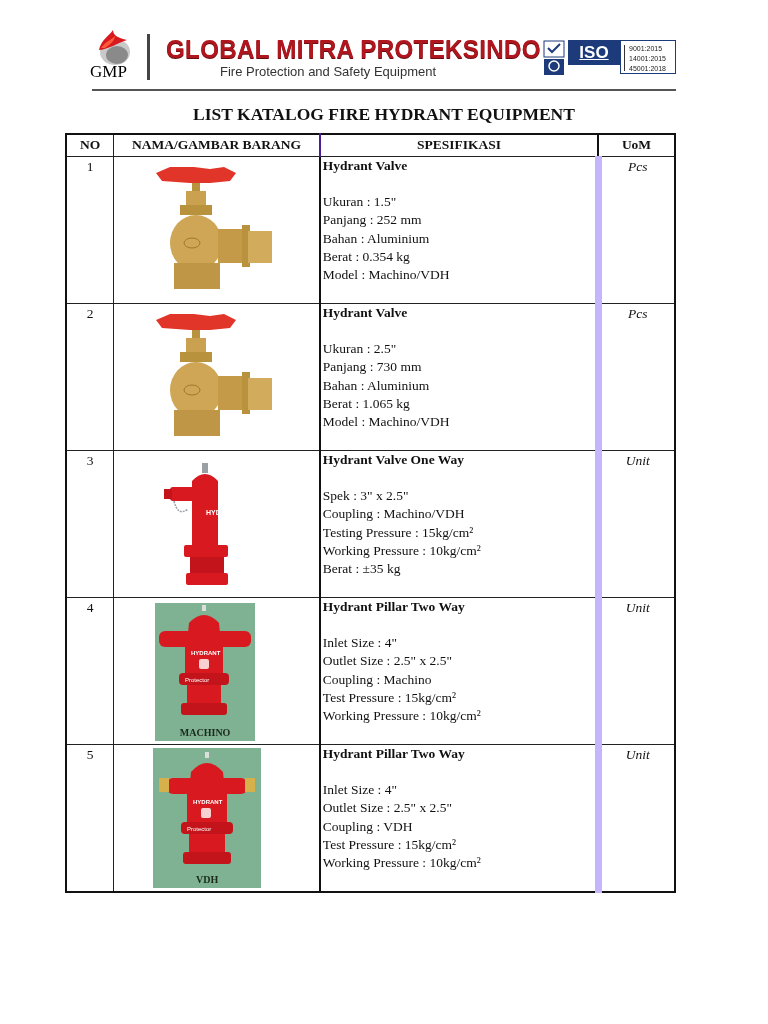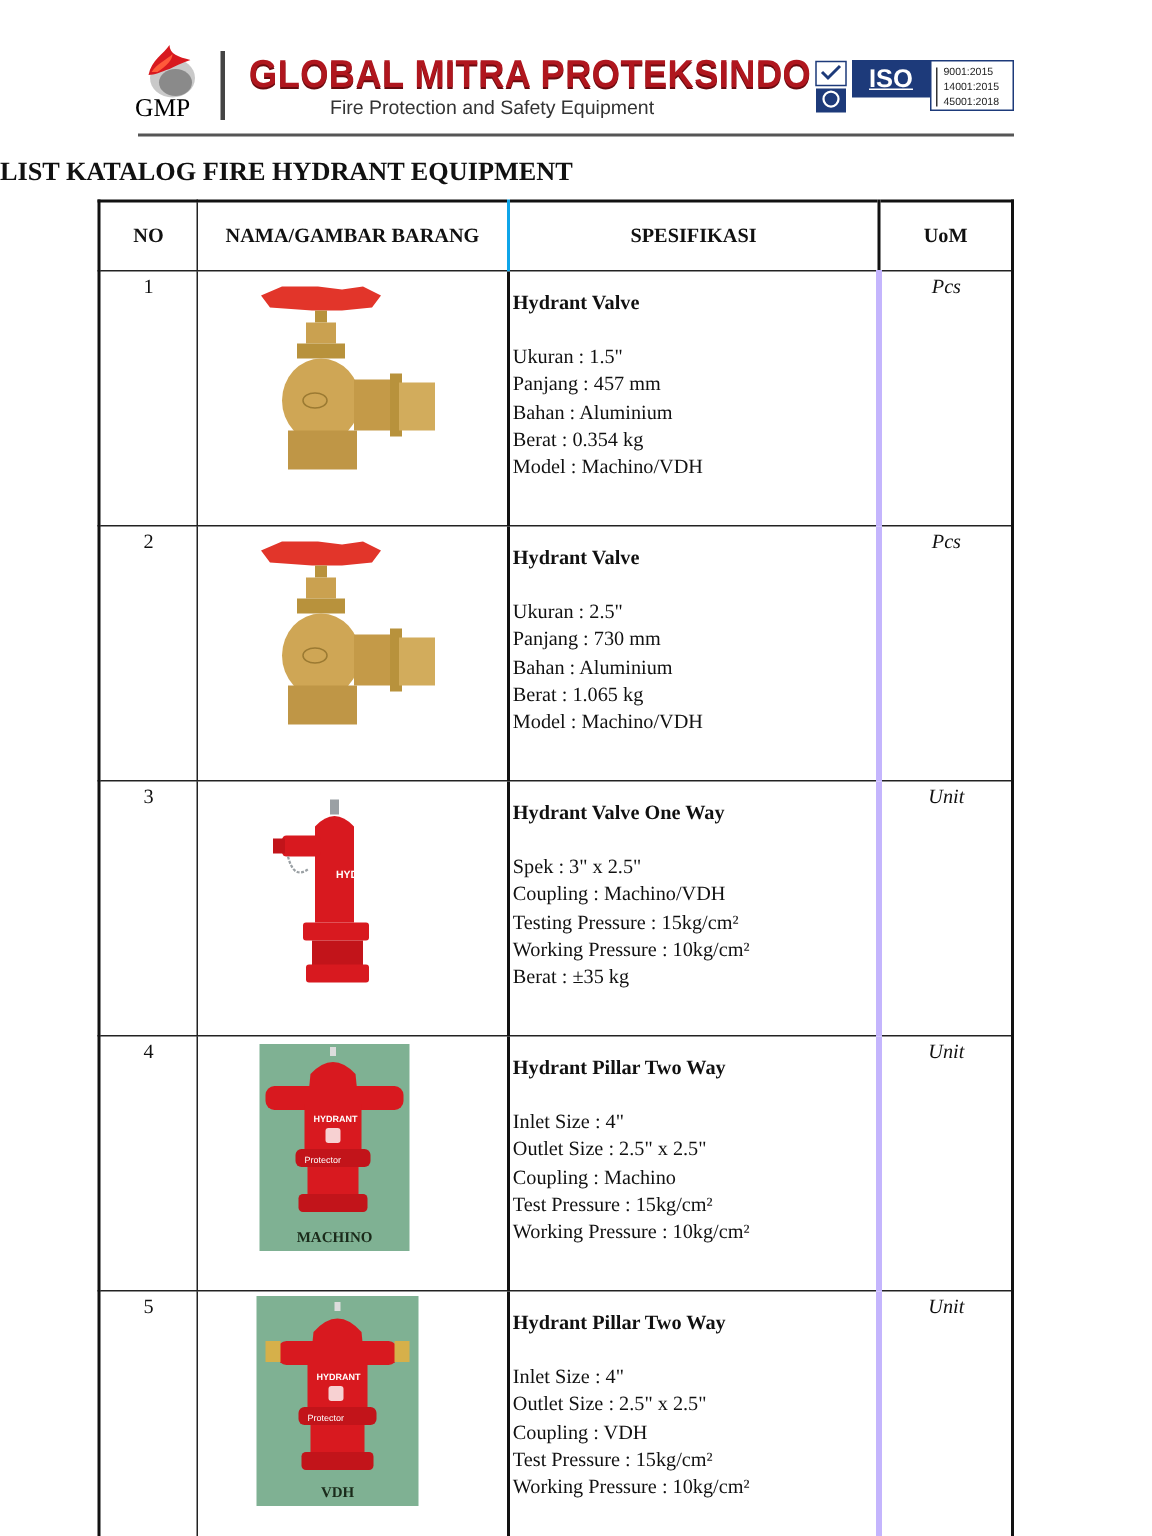--- a/index.html
+++ b/index.html
@@ -10,27 +10,27 @@
   .vbar{position:absolute;left:59px;top:6px;width:3px;height:46px;background:#444;}
   .company{position:absolute;left:78px;top:6px;font-family:"Liberation Sans","DejaVu Sans",sans-serif;font-weight:bold;font-size:26px;letter-spacing:0.3px;color:#b0161e;transform:scaleX(0.93);transform-origin:left;white-space:nowrap;text-shadow:0 1px 0 #6a0a0f;}
   .tagline{position:absolute;left:132px;top:36px;font-family:"Liberation Sans","DejaVu Sans",sans-serif;font-size:13px;color:#333;white-space:nowrap;}
   .cert{position:absolute;left:455px;top:12px;width:135px;height:36px;}
   .iancm{position:absolute;left:0;top:0;width:22px;height:36px;background:#fff;}
   .iso-box{position:absolute;left:25px;top:0;width:52px;height:25px;background:#1d3a7a;color:#fff;font-family:"Liberation Sans",sans-serif;font-weight:bold;font-size:17px;display:flex;align-items:center;justify-content:center;text-decoration:underline;}
   .iso-nums{position:absolute;left:77px;top:0;width:56px;height:34px;border:1px solid #1d3a7a;font-family:"Liberation Sans",sans-serif;font-size:7px;color:#222;line-height:10px;padding-left:4px;box-sizing:border-box;padding-top:3px;}
   .iso-nums .sep{position:absolute;left:3px;top:4px;width:1px;height:26px;background:#333;}
   .iso-nums div{padding-left:4px;}
   .hrule{position:absolute;left:92px;top:89px;width:584px;height:2px;background:#555;}
-  .title{position:absolute;left:0;width:768px;top:104px;font-weight:bold;font-size:17.5px;}
+  .title{position:absolute;left:0;width:768px;top:104px;text-align:center;font-weight:bold;font-size:17.5px;}
   table{position:absolute;left:65px;top:133px;width:611px;border-collapse:collapse;border:2px solid #111;font-size:13.5px;}
-  th,td{border:1px solid #222;vertical-align:top;padding:12px;}
+  th,td{border:1px solid #222;vertical-align:top;padding:0;}
   th{font-weight:bold;text-align:center;height:21px;font-size:13.5px;line-height:20px;}
   td.no{width:47px;text-align:center;line-height:18px;padding-top:1px;}
   td.img{width:208px;position:relative;}
-  td.spec{width:278px;border-right:4px solid #c4b5fd;border-left:2px solid #111;padding-left:2px;line-height:18.2px;}
+  td.spec{width:278px;border-right:7px solid #c4b5fd;border-left:2px solid #111;padding-left:2px;line-height:18.2px;}
   td.uom{width:74px;text-align:center;line-height:18px;padding-top:1px;font-style:italic;}
   tr.item td{height:145px;}
   .spec-name{font-weight:bold;display:block;margin-bottom:18px;}
   .spec-line{display:block;}
   .pic{position:absolute;}
   .green{background:#7fb193;}
   .caption{position:absolute;bottom:3px;left:0;width:100%;text-align:center;font-size:10px;font-weight:bold;color:#1a2a1a;}
 </style>
 </head>
 <body>
@@ -64,21 +64,21 @@
 </div>
 <div class="hrule"></div>
 
 <div class="title">LIST KATALOG FIRE HYDRANT EQUIPMENT</div>
 
 <table>
   <thead>
     <tr>
       <th>NO</th>
       <th>NAMA/GAMBAR BARANG</th>
-      <th style="border-left:2px solid #0ea5e9;border-right:2px solid #111;margin-left:24px;">SPESIFIKASI</th>
+      <th style="border-left:2px solid #4c1d95;border-right:2px solid #111;margin-left:24px;">SPESIFIKASI</th>
       <th>UoM</th>
     </tr>
   </thead>
   <tbody>
 
     <tr class="item">
       <td class="no">1</td>
       <td class="img">
         <svg class="pic" style="left:30px;top:8px;" width="130" height="128" viewBox="0 0 130 128">
           <path d="M12 8 L26 2 L50 2 L66 4 L80 2 L92 8 L86 16 L66 18 L46 18 L18 16 Z" fill="#e2352a"></path>
@@ -89,21 +89,21 @@
           <rect x="74" y="64" width="26" height="34" fill="#c49a48"></rect>
           <rect x="98" y="60" width="8" height="42" fill="#b8923c"></rect>
           <rect x="104" y="66" width="24" height="32" fill="#d2ac5c"></rect>
           <rect x="30" y="98" width="46" height="26" fill="#bf9646"></rect>
           <ellipse cx="48" cy="78" rx="8" ry="5" fill="none" stroke="#9b7a32"></ellipse>
         </svg>
       </td>
       <td class="spec">
         <span class="spec-name">Hydrant Valve</span>
         <span class="spec-line">Ukuran : 1.5"</span>
-        <span class="spec-line">Panjang : 457 mm</span>
+        <span class="spec-line">Panjang : 252 mm</span>
         <span class="spec-line">Bahan : Aluminium</span>
         <span class="spec-line">Berat : 0.354 kg</span>
         <span class="spec-line">Model : Machino/VDH</span>
       </td>
       <td class="uom">Pcs</td>
     </tr>
 
     <tr class="item">
       <td class="no">2</td>
       <td class="img">

